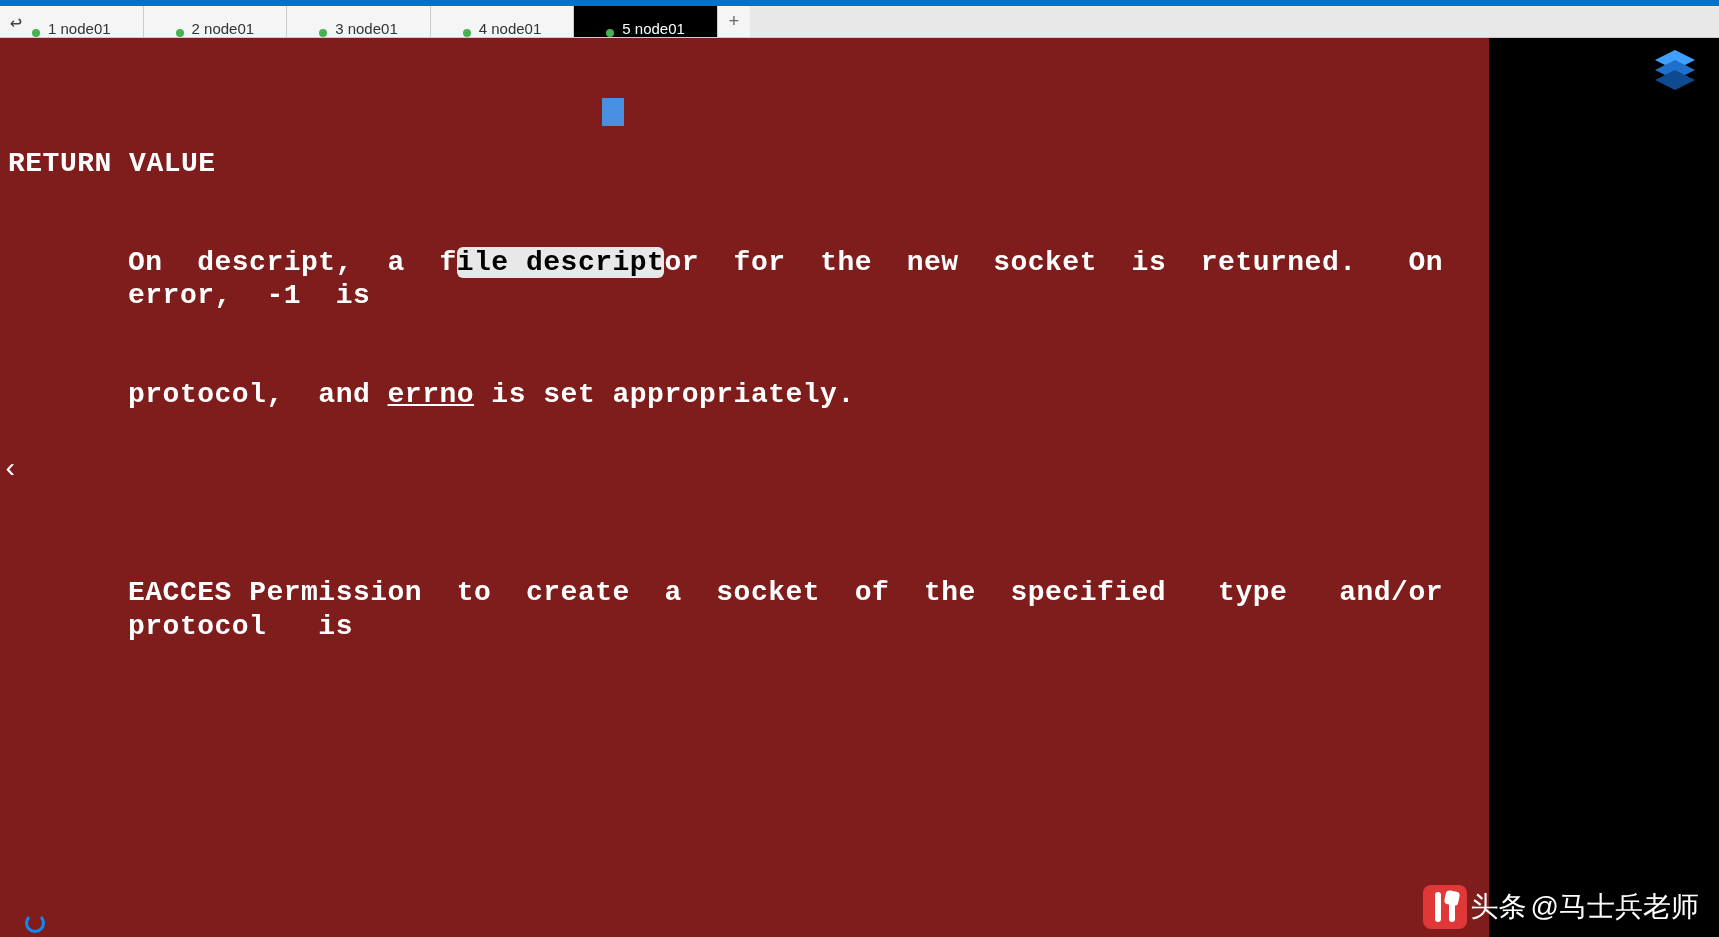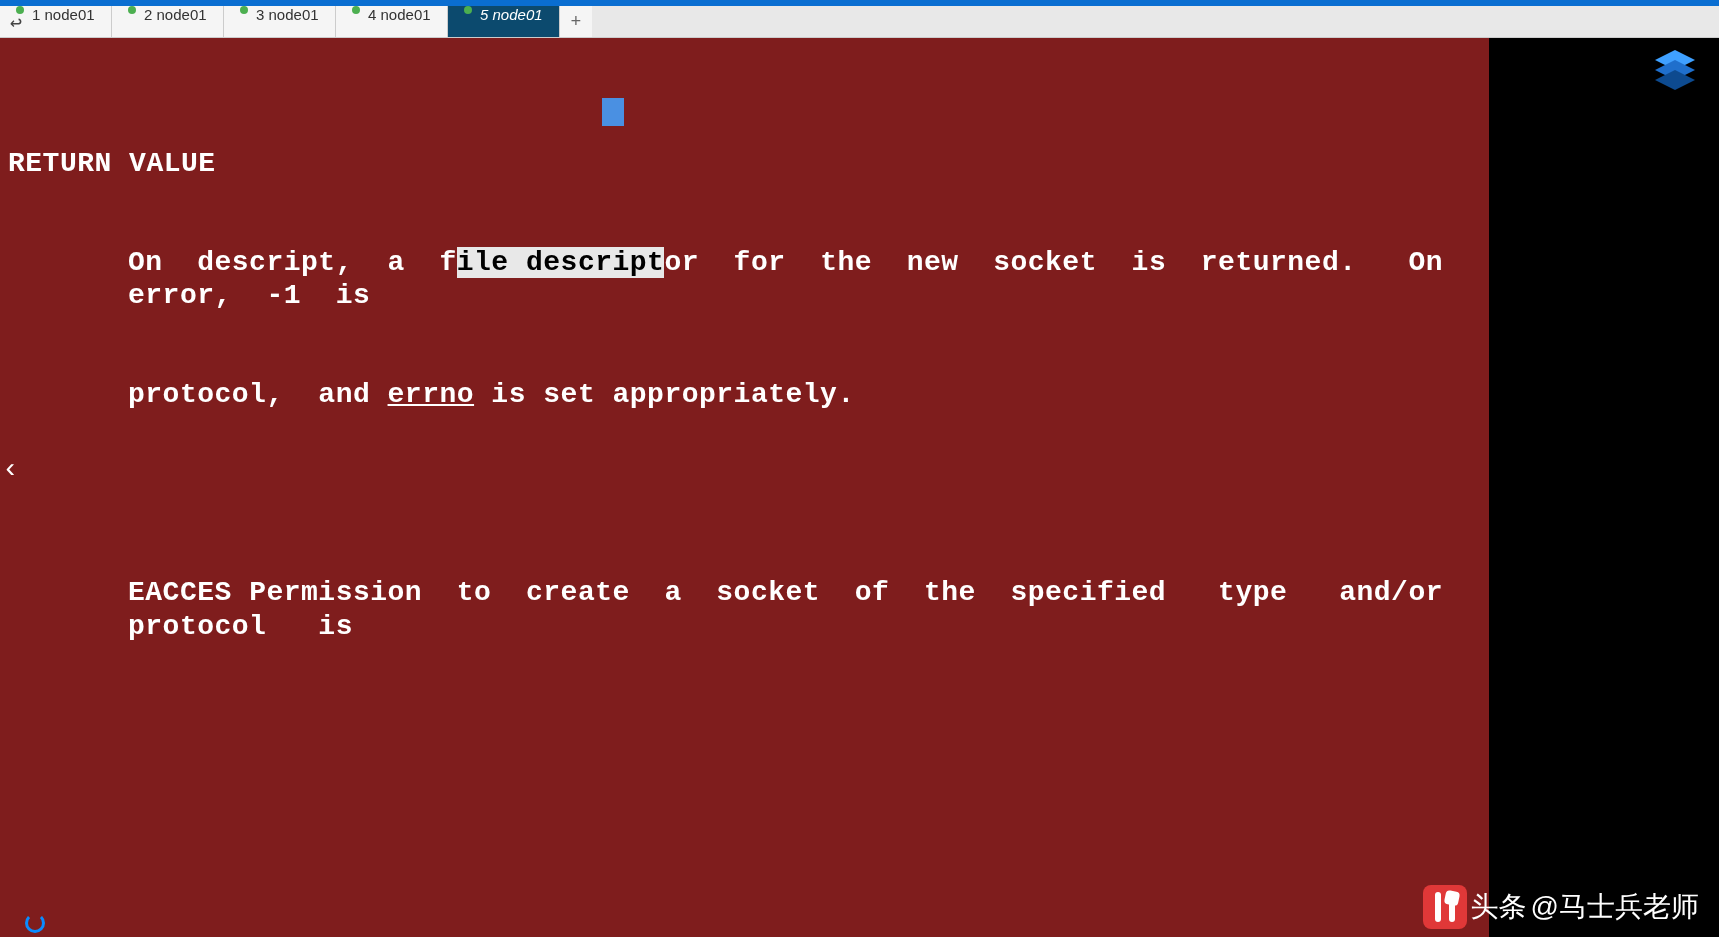--- a/index.html
+++ b/index.html
@@ -18,35 +18,34 @@
     }
     .tab-bar {
       height: 32px;
       background: #e8e8e8;
       display: flex;
       align-items: stretch;
       border-bottom: 1px solid #ccc;
     }
     .tab {
       display: flex;
-      align-items: flex-start;
-      padding: 0 16px;
+      align-items: flex-end;
+      padding: 0 32px;
       font-family: "Segoe UI", Arial, sans-serif;
       font-size: 15px;
       color: #333;
       background: #f5f5f5;
       border-right: 1px solid #ccc;
       cursor: pointer;
       gap: 8px;
       min-width: 112px;
     }
     .tab.active {
-      background: #0c4a6e;
-      color: #fff;
-      font-style: italic;
+      background: #000000;
+      color: #fff;
     }
     .tab-dot {
       width: 8px;
       height: 8px;
       border-radius: 50%;
       background: #4caf50;
       flex-shrink: 0;
     }
     .tab-label { white-space: nowrap; }
     .tab-add {
@@ -95,21 +94,21 @@
     .section-head {
       font-weight: bold;
       display: block;
     }
     .indent1 { padding-left: 120px; display: block; }
     .indent2 { padding-left: 240px; display: block; }
     .err-row { display: block; padding-left: 120px; text-indent: 0; }
     .err-code { font-weight: bold; display: inline; }
     .err-text { display: inline; }
     .underline { text-decoration: underline; }
-    .highlight { background: #e8e8e8; color: #000; }
+    .highlight { background: #e8e8e8; color: #000; border-radius: 6px; }
     .cursor-sel {
       position: absolute;
       width: 22px;
       height: 28px;
       background: #4a90e2;
       top: 60px;
       left: 602px;
     }
     .right-panel-edge {
       position: absolute;

